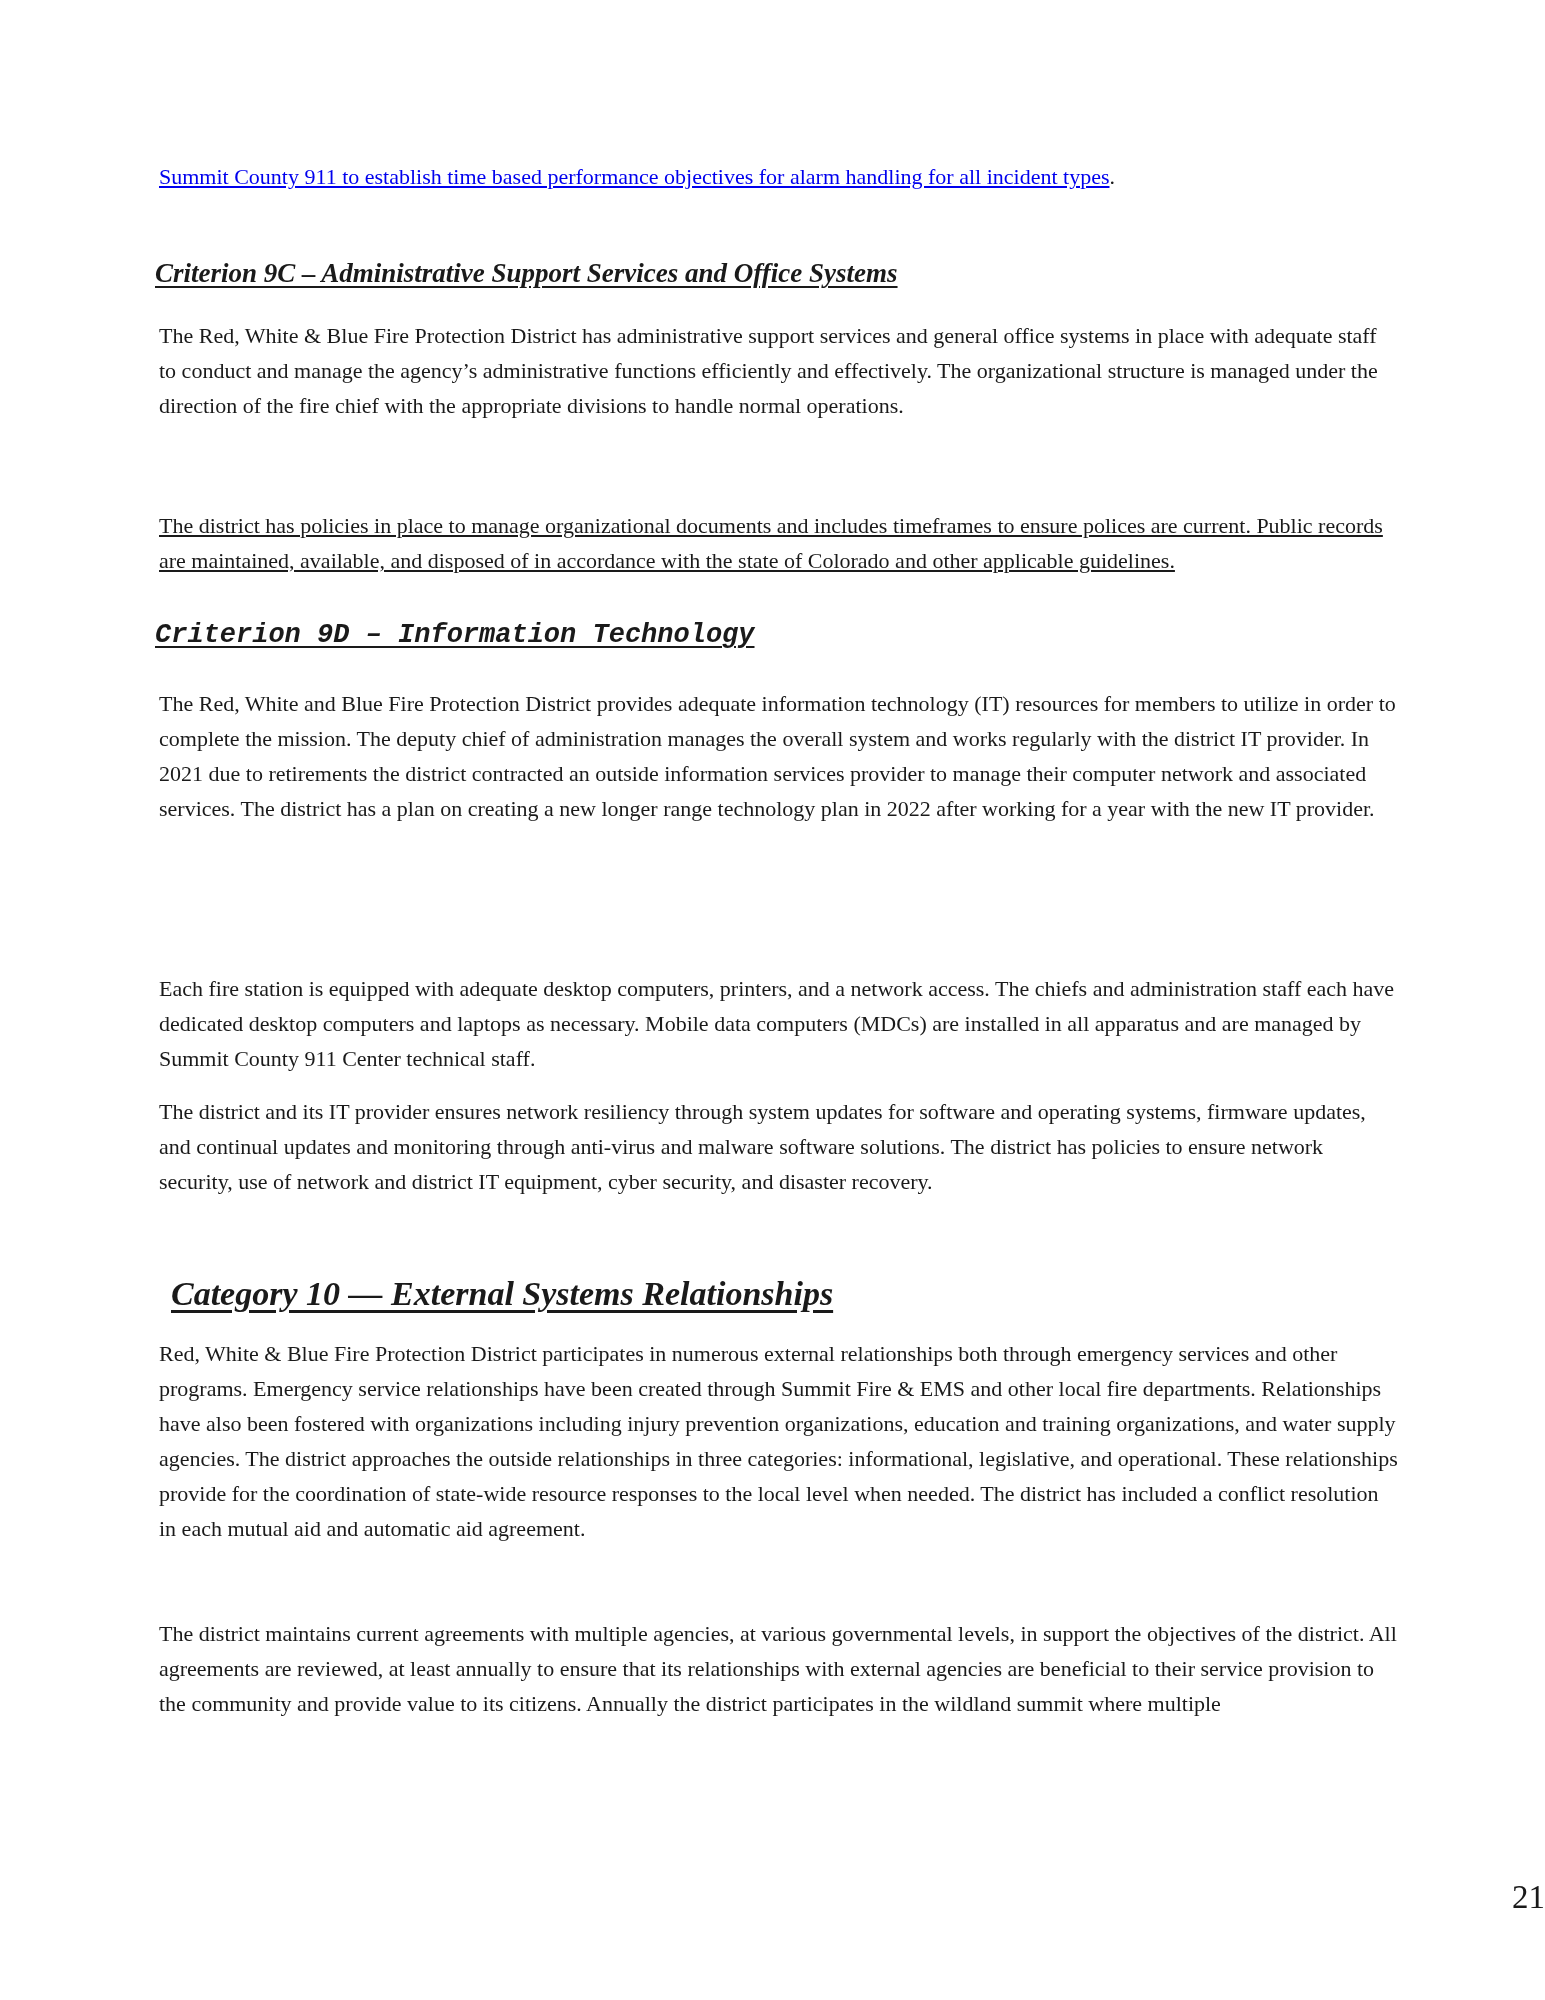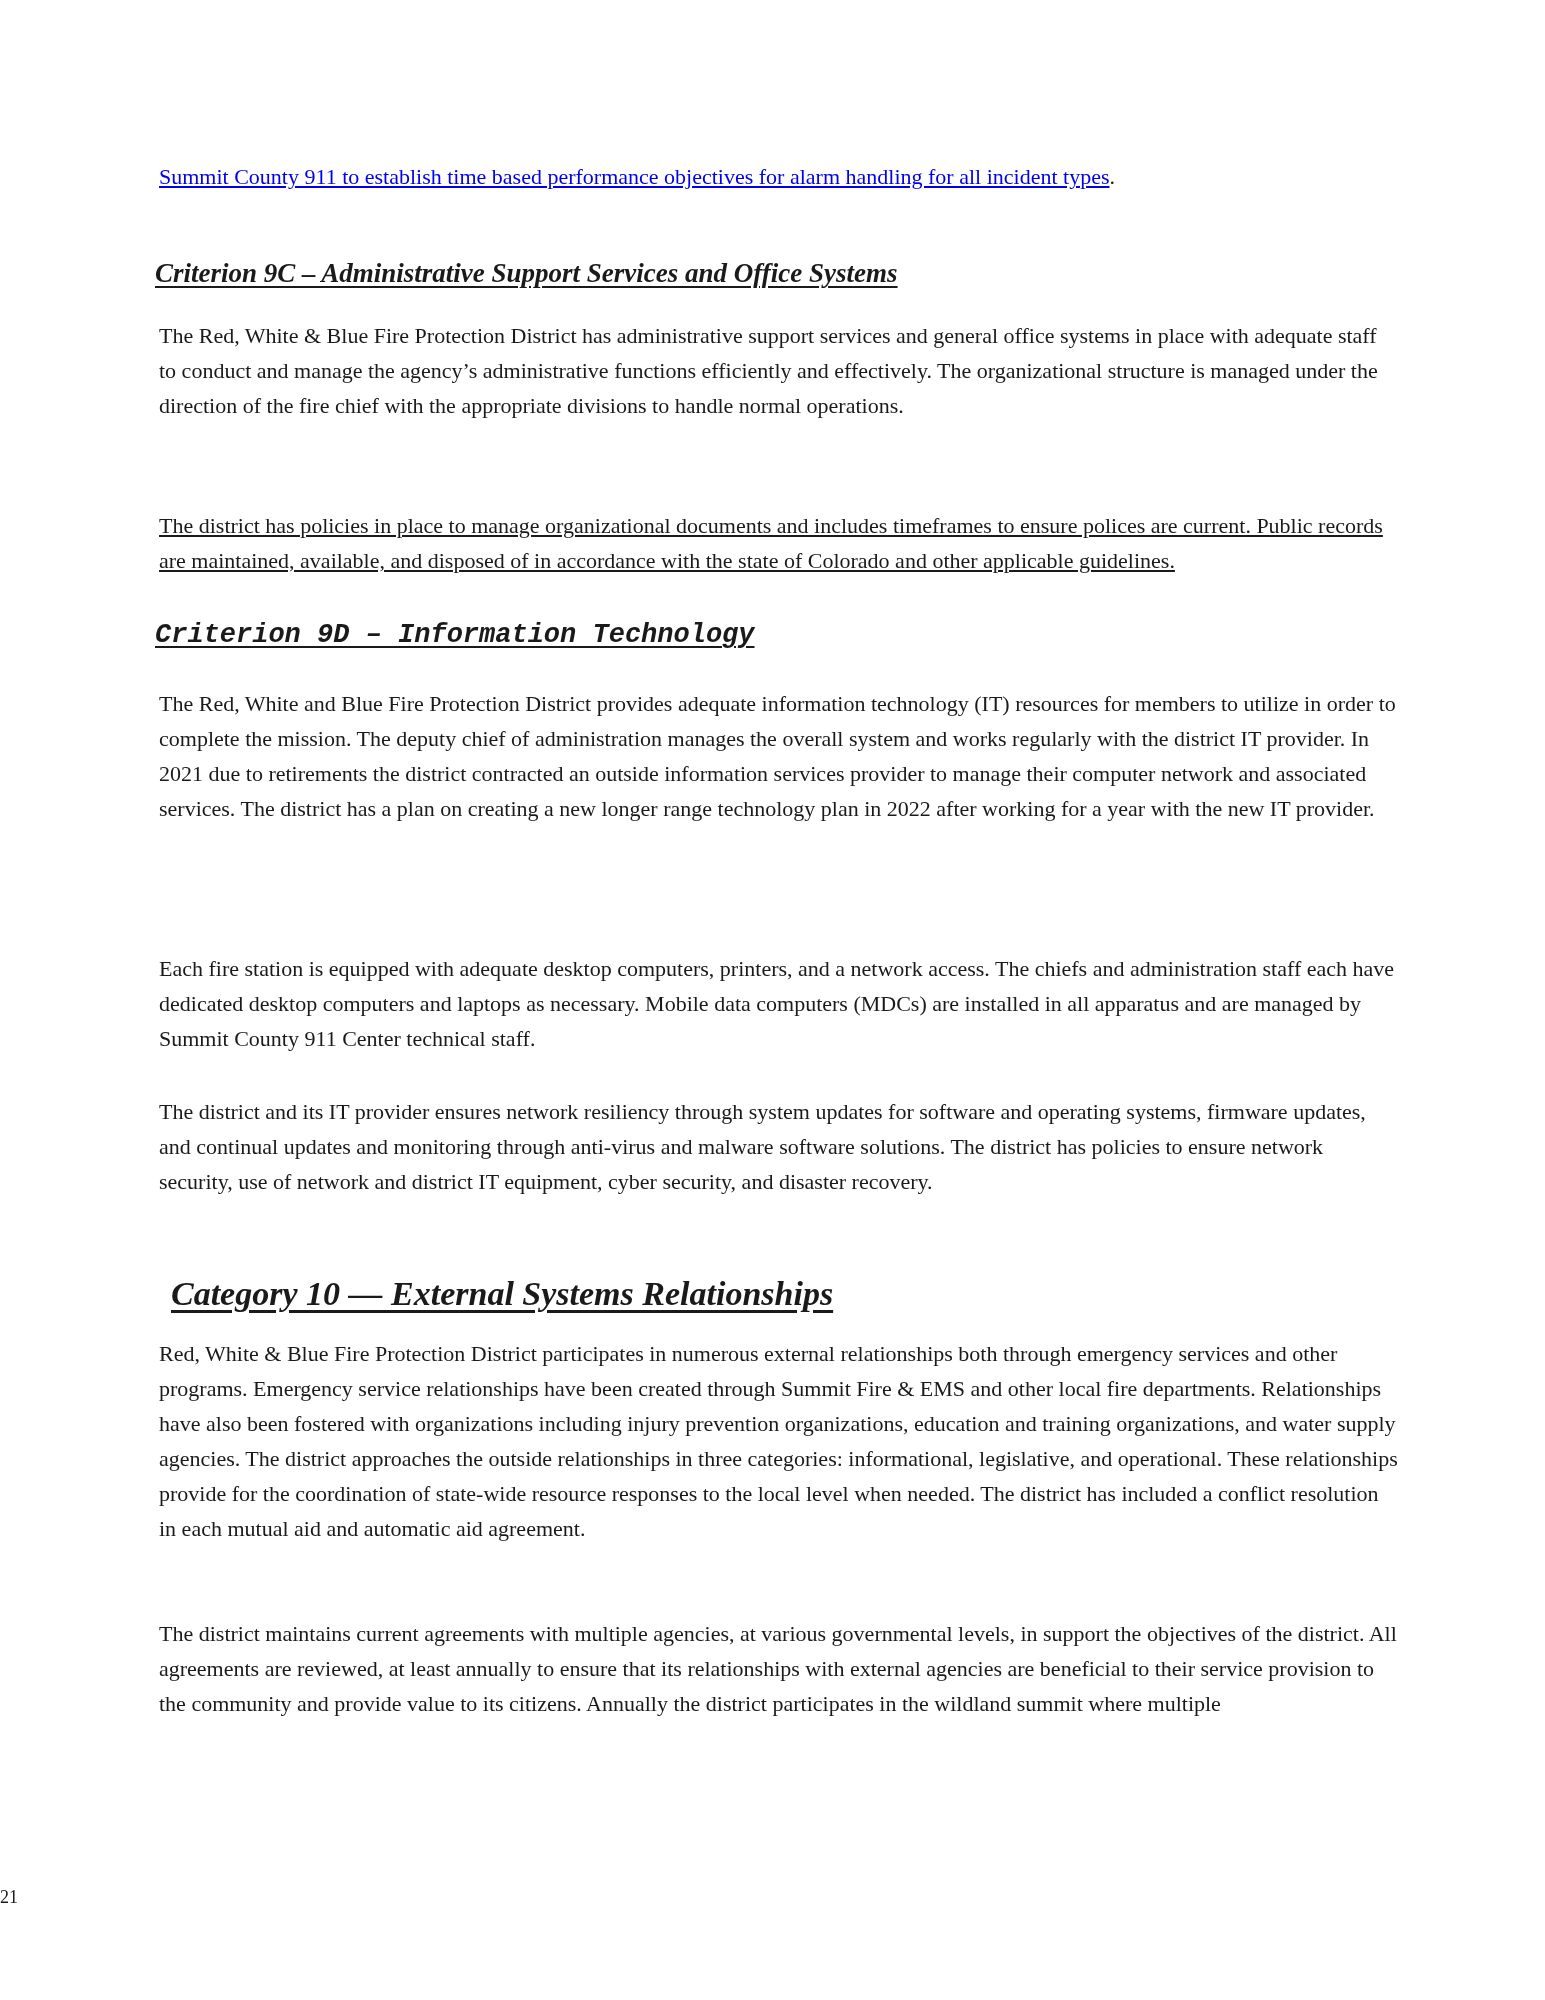--- a/index.html
+++ b/index.html
@@ -5,40 +5,40 @@
   html, body { margin:0; padding:0; background:#ffffff; }
   body { width:1545px; height:2000px; position:relative; overflow:hidden;
          font-family:"Liberation Serif","DejaVu Serif",serif; color:#1a1a1a; }
   .page { position:absolute; left:155px; top:0; width:1240px; }
   .p { position:absolute; left:0; width:1240px; font-size:22px; line-height:35px; margin:4px; }
   .link { color:#0000ee; text-decoration:underline; }
   .h3 { position:absolute; left:0; font-size:27px; line-height:35px; font-weight:bold; font-style:italic;
         text-decoration:underline; text-decoration-thickness:2px; text-underline-offset:4px; margin:0; }
   .h2 { position:absolute; left:0; font-size:34px; line-height:40px; font-weight:bold; font-style:italic;
         text-decoration:underline; text-decoration-thickness:3px; text-underline-offset:5px; margin:16px; }
-  .pagenum { position:absolute; left:0; width:1545px; top:1880px; text-align:left; font-size:18px; line-height:35px; }
+  .pagenum { position:absolute; left:0; width:1545px; top:1880px; text-align:right; font-size:33px; line-height:35px; }
 </style>
 </head>
 <body>
 
 <div class="page">
 
   <p class="p" style="top:155px;">
     <a class="link">Summit County 911 to establish time based performance objectives for alarm handling for all incident types</a><span>.</span>
   </p>
 
   <h3 class="h3" style="top:250px;margin-top:6px;">Criterion 9C – Administrative Support Services and Office Systems</h3>
 
   <p class="p" style="top:314px;">The Red, White &amp; Blue Fire Protection District has administrative support services and general office systems in place with adequate staff to conduct and manage the agency’s administrative functions efficiently and effectively. The organizational structure is managed under the direction of the fire chief with the appropriate divisions to handle normal operations.</p>
   <p class="p" style="top:504px;text-decoration:underline;">The district has policies in place to manage organizational documents and includes timeframes to ensure polices are current. Public records are maintained, available, and disposed of in accordance with the state of Colorado and other applicable guidelines.</p>
 
   <h3 class="h3" style="top:618px;font-family:Liberation Mono, monospace;">Criterion 9D – Information Technology</h3>
 
   <p class="p" style="top:682px;">The Red, White and Blue Fire Protection District provides adequate information technology (IT) resources for members to utilize in order to complete the mission. The deputy chief of administration manages the overall system and works regularly with the district IT provider. In 2021 due to retirements the district contracted an outside information services provider to manage their computer network and associated services. The district has a plan on creating a new longer range technology plan in 2022 after working for a year with the new IT provider.</p>
-  <p class="p" style="top:947px;">Each fire station is equipped with adequate desktop computers, printers, and a network access. The chiefs and administration staff each have dedicated desktop computers and laptops as necessary. Mobile data computers (MDCs) are installed in all apparatus and are managed by Summit County 911 Center technical staff.</p>
+  <p class="p" style="top:967px;">Each fire station is equipped with adequate desktop computers, printers, and a network access. The chiefs and administration staff each have dedicated desktop computers and laptops as necessary. Mobile data computers (MDCs) are installed in all apparatus and are managed by Summit County 911 Center technical staff.</p>
   <p class="p" style="top:1090px;">The district and its IT provider ensures network resiliency through system updates for software and operating systems, firmware updates, and continual updates and monitoring through anti-virus and malware software solutions. The district has policies to ensure network security, use of network and district IT equipment, cyber security, and disaster recovery.</p>
 
   <h2 class="h2" style="top:1258px;">Category 10 — External Systems Relationships</h2>
 
   <p class="p" style="top:1332px;">Red, White &amp; Blue Fire Protection District participates in numerous external relationships both through emergency services and other programs. Emergency service relationships have been created through Summit Fire &amp; EMS and other local fire departments. Relationships have also been fostered with organizations including injury prevention organizations, education and training organizations, and water supply agencies. The district approaches the outside relationships in three categories: informational, legislative, and operational. These relationships provide for the coordination of state-wide resource responses to the local level when needed. The district has included a conflict resolution in each mutual aid and automatic aid agreement.</p>
   <p class="p" style="top:1612px;">The district maintains current agreements with multiple agencies, at various governmental levels, in support the objectives of the district. All agreements are reviewed, at least annually to ensure that its relationships with external agencies are beneficial to their service provision to the community and provide value to its citizens. Annually the district participates in the wildland summit where multiple</p>
 
 </div>
 
 <div class="pagenum">21</div>

